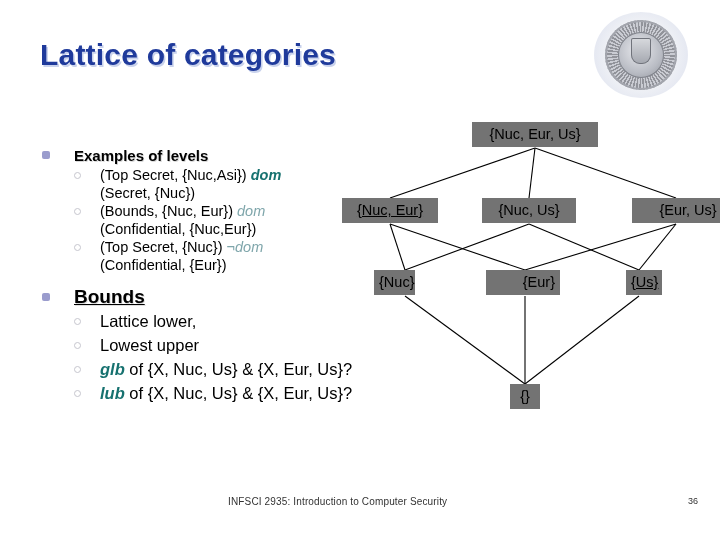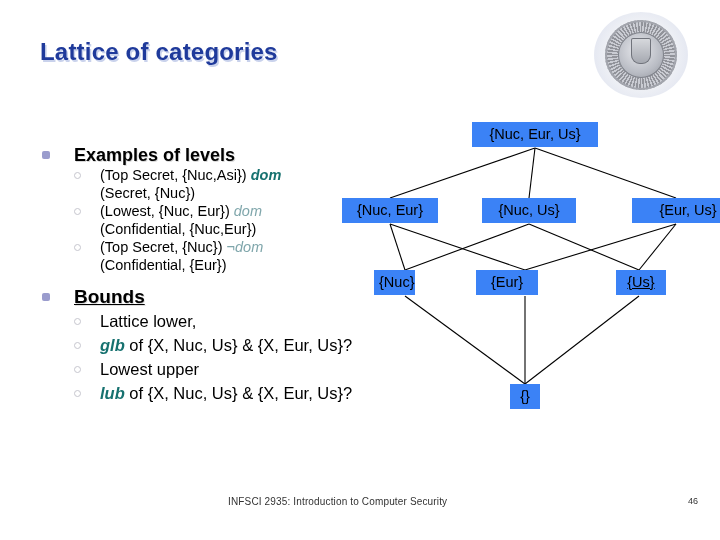--- a/index.html
+++ b/index.html
@@ -14,21 +14,21 @@
     overflow: hidden;
     font-family: "Liberation Sans", sans-serif;
     color: #000000;
   }
 
   
   #slide-title {
     position: absolute;
     left: 40px;
     top: 38px;
-    font-size: 24px;
+    font-size: 30px;
     font-weight: bold;
     color: #1f3a9b;
     letter-spacing: 0.2px;
     text-shadow: 1.5px 1.5px 0 #c9d2ec;
     white-space: nowrap;
   }
 
   
   #seal {
     position: absolute;
@@ -76,21 +76,21 @@
   #content-col {
     position: absolute;
     left: 38px;
     top: 146px;
     width: 330px;
   }
 
   .l1 {
     position: relative;
     padding-left: 36px;
-    font-size: 18px;
+    font-size: 15px;
     font-weight: bold;
     line-height: 19px;
     color: #000000;
     text-shadow: 0.8px 0.8px 0 #d8d8d8;
   }
   .l1 .bullet-sq {
     position: absolute;
     left: 4px;
     top: 5px;
     width: 8px;
@@ -159,21 +159,21 @@
   }
   #lattice svg {
     position: absolute;
     left: 0;
     top: 0;
     width: 384px;
     height: 312px;
   }
   .node {
     position: absolute;
-    background: #3b82f6;
+    background: #737373;
     color: #000000;
     font-size: 14.5px;
     line-height: 18px;
     font-weight: normal;
     padding: 3px 5px 4px 5px;
     white-space: nowrap;
     box-sizing: border-box;
     text-align: center;
   }
 
@@ -213,21 +213,21 @@
     <span>Examples of levels</span>
   </div>
   <ul class="l2-list">
     <li class="l2">
       <span class="bullet-ci"></span>
       <span>(Top Secret, {Nuc,Asi}) </span><span class="op-dark">dom</span><br>
       <span>(Secret, {Nuc})</span>
     </li>
     <li class="l2">
       <span class="bullet-ci"></span>
-      <span>(Lowest, {Nuc, Eur}) </span><span class="op-light">dom</span><br>
+      <span>(Bounds, {Nuc, Eur}) </span><span class="op-light">dom</span><br>
       <span>(Confidential, {Nuc,Eur})</span>
     </li>
     <li class="l2">
       <span class="bullet-ci"></span>
       <span>(Top Secret, {Nuc}) </span><span class="op-light">¬dom</span><br>
       <span>(Confidential, {Eur})</span>
     </li>
   </ul>
 
   <div class="gap-blk"></div>
@@ -236,25 +236,25 @@
     <span class="bullet-sq"></span>
     <span>Bounds</span>
   </div>
   <ul class="l2-list">
     <li class="l2 big">
       <span class="bullet-ci"></span>
       <span>Lattice lower,</span>
     </li>
     <li class="l2 big">
       <span class="bullet-ci"></span>
+      <span>Lowest upper</span>
+    </li>
+    <li class="l2 big">
+      <span class="bullet-ci"></span>
       <span class="op-dark">glb</span><span> of {X, Nuc, Us} &amp; {X, Eur, Us}?</span>
-    </li>
-    <li class="l2 big">
-      <span class="bullet-ci"></span>
-      <span>Lowest upper</span>
     </li>
     <li class="l2 big">
       <span class="bullet-ci"></span>
       <span class="op-dark">lub</span><span> of {X, Nuc, Us} &amp; {X, Eur, Us}?</span>
     </li>
   </ul>
 </div>
 
 <div id="lattice">
   <svg id="lattice-edges" viewBox="0 0 384 312" preserveAspectRatio="none">
@@ -266,24 +266,24 @@
       <line x1="193" y1="112" x2="69" y2="158" stroke="#000000" stroke-width="1.1"></line>
       <line x1="193" y1="112" x2="303" y2="158" stroke="#000000" stroke-width="1.1"></line>
       <line x1="340" y1="112" x2="189" y2="158" stroke="#000000" stroke-width="1.1"></line>
       <line x1="340" y1="112" x2="303" y2="158" stroke="#000000" stroke-width="1.1"></line>
       <line x1="69" y1="184" x2="189" y2="272" stroke="#000000" stroke-width="1.1"></line>
       <line x1="189" y1="184" x2="189" y2="272" stroke="#000000" stroke-width="1.1"></line>
       <line x1="303" y1="184" x2="189" y2="272" stroke="#000000" stroke-width="1.1"></line>
     </svg>
   <div id="lattice-nodes">
       <div class="node" style="left: 136px; top: 10px; width: 126px;"><span>{Nuc, Eur, Us}</span></div>
-      <div class="node" style="left: 6px; top: 86px; width: 96px;"><span>{Nuc, Eur}</span></div>
+      <div class="node" style="left: 6px; top: 86px; width: 96px; text-decoration: underline;"><span>{Nuc, Eur}</span></div>
       <div class="node" style="left: 146px; top: 86px; width: 94px; text-align: center;"><span>{Nuc, Us}</span></div>
       <div class="node" style="left: 296px; top: 86px; width: 112px;"><span>{Eur, Us}</span></div>
       <div class="node" style="left: 38px; top: 158px; width: 41px;"><span>{Nuc}</span></div>
-      <div class="node" style="left: 140px; top: 158px; width: 62px;"><span>{Eur}</span></div>
-      <div class="node" style="left: 280px; top: 158px; width: 50px; text-decoration: underline;"><span>{Us}</span></div>
+      <div class="node" style="left: 150px; top: 158px; width: 74px; text-align: right;"><span>{Eur}</span></div>
+      <div class="node" style="left: 290px; top: 158px; width: 36px; text-decoration: underline;"><span>{Us}</span></div>
       <div class="node" style="left: 174px; top: 272px; width: 30px;"><span>{}</span></div>
     </div>
 </div>
 
 <div id="footer-text">INFSCI 2935: Introduction to Computer Security</div>
-<div id="footer-page">46</div>
+<div id="footer-page">36</div>
 
 </body></html>

